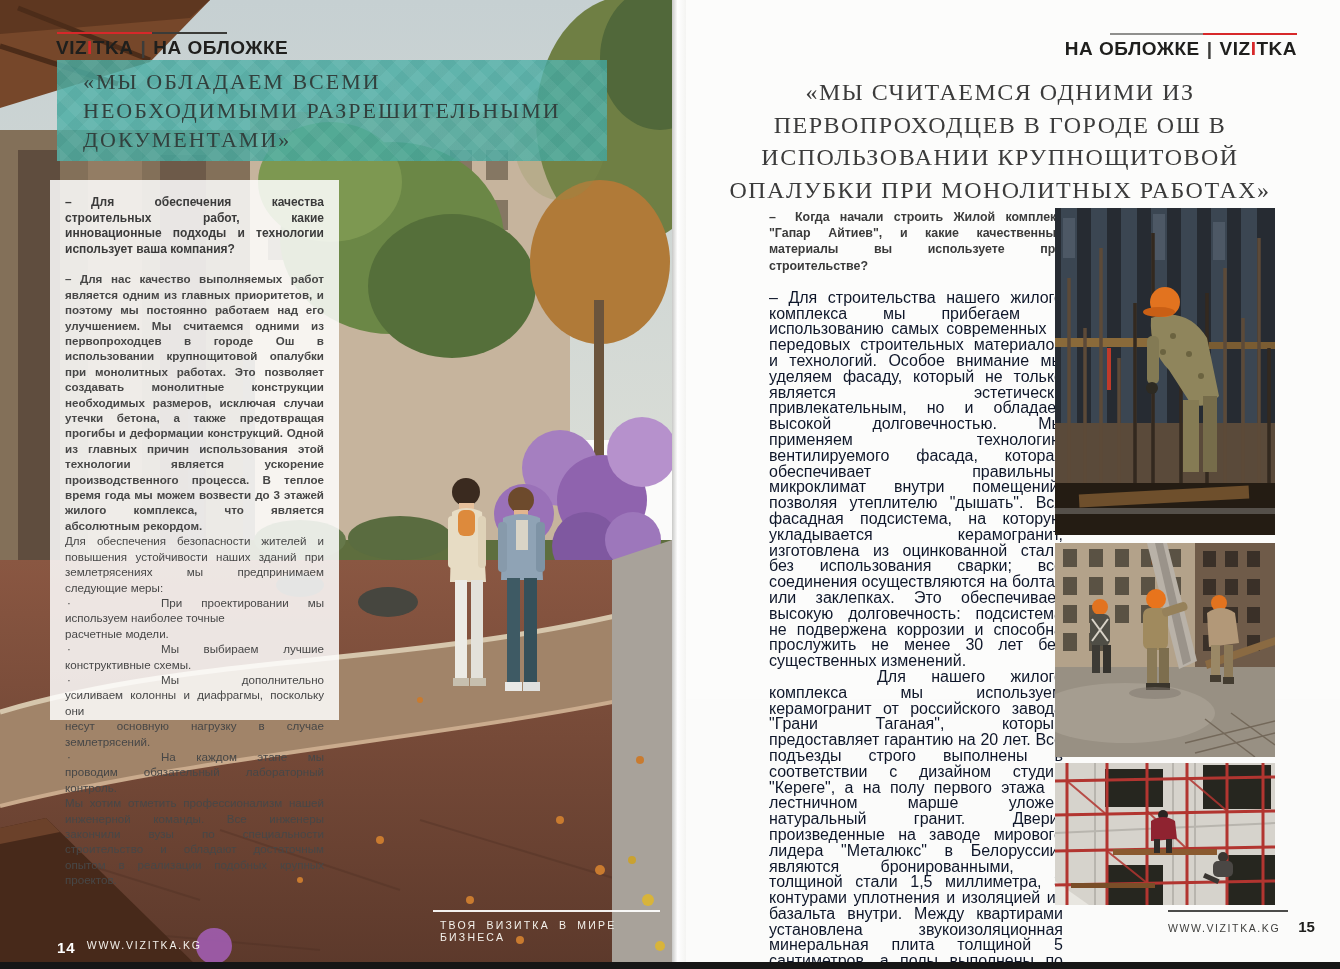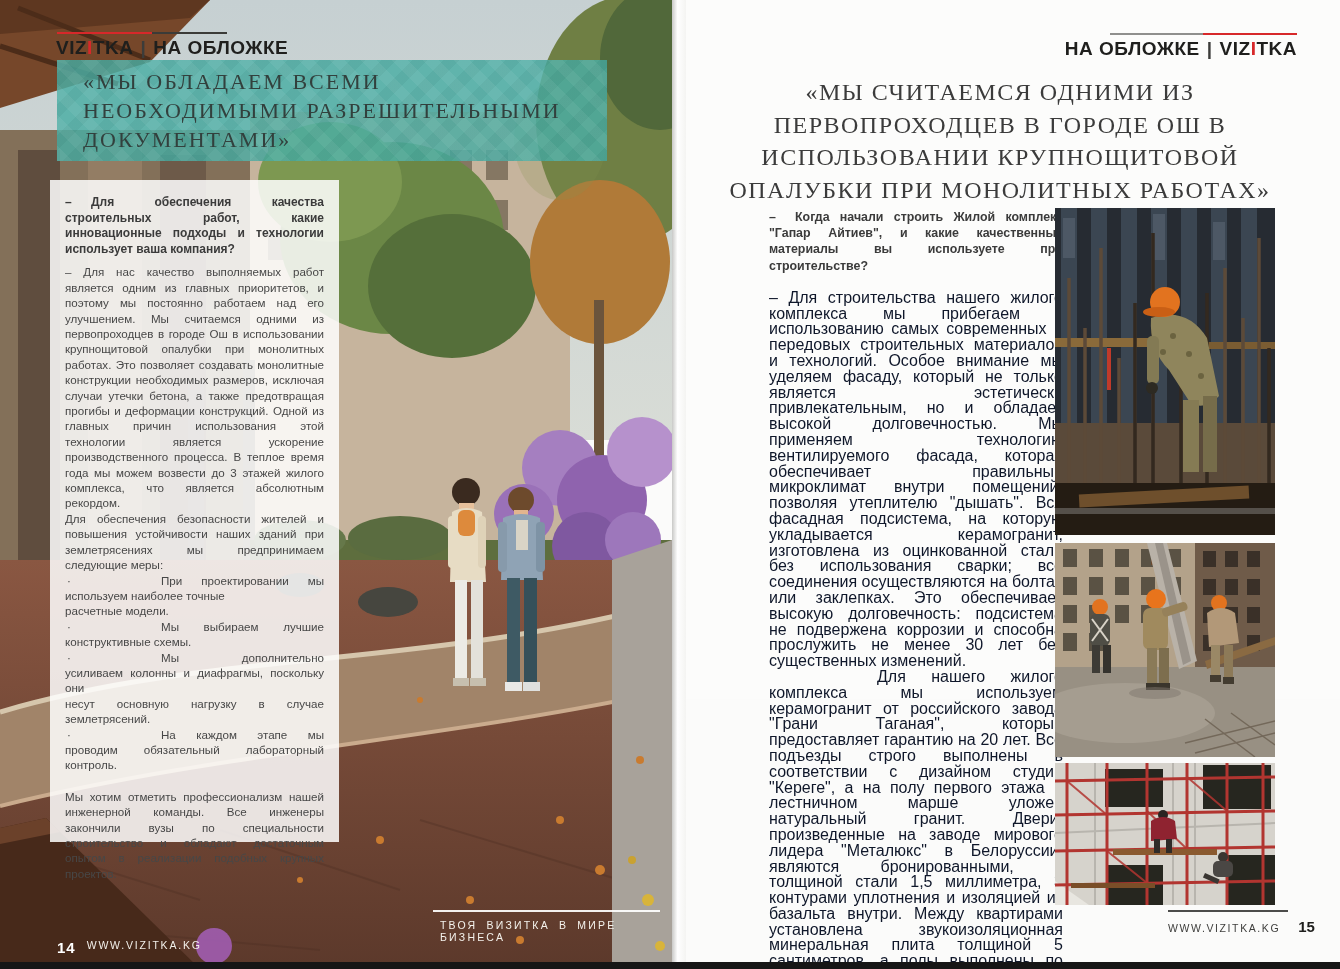--- a/index.html
+++ b/index.html
@@ -19,30 +19,30 @@
   .logo-accent{color:#d7282a;}
   .hdr-sep{color:#3c3c3a;padding:0 7px;font-weight:bold;}
   .teal-band{position:absolute;left:57px;top:60px;width:550px;height:101px;
     background:
       repeating-linear-gradient(45deg, rgba(255,255,255,.06) 0 11px, rgba(0,0,0,0) 11px 22px),
       repeating-linear-gradient(-45deg, rgba(0,60,55,.06) 0 11px, rgba(0,0,0,0) 11px 22px),
       rgba(74,173,163,.83);
     display:flex;align-items:center;justify-content:center;text-align:left;padding:4px 26px;}
   .pull-quote{font-family:"Liberation Serif","DejaVu Serif",serif;font-size:22px;
     line-height:1.32;color:#32403d;letter-spacing:2px;font-weight:500;}
-  .article-box{position:absolute;left:50px;top:180px;width:289px;height:662px;
+  .article-box{position:absolute;left:50px;top:180px;width:289px;height:540px;
     background:rgba(255,255,255,.85);padding:15px 15px 12px 15px;}
   .q-left{font-size:12px;font-weight:bold;color:#3b3b3b;line-height:15.6px;text-align:justify;}
   .q-marker{display:inline-block;width:26px;font-weight:bold;}
   .body-left{font-size:11.6px;color:#474747;line-height:15.4px;text-align:justify;}
-  .body-left.first{margin-top:7px;}
+  .body-left.first{margin-top:14px;font-weight:bold;}
   .bullet{position:relative;font-size:11.6px;color:#474747;line-height:15.4px;
     text-align:justify;text-indent:96px;white-space:pre-line;}
   .bullet .bm{position:absolute;left:2px;top:0;text-indent:0;}
-  .closing{margin-top:16px;}
+  .closing{}
   .lp-footer{position:absolute;left:57px;top:939px;display:flex;align-items:flex-start;color:#fff;}
   .pageno-left{font-size:15px;font-weight:bold;letter-spacing:1px;}
   .site-left{font-size:10.5px;letter-spacing:1.8px;margin-left:11px;color:#f2efe9;}
   .tagline-rule{position:absolute;left:433px;top:910px;width:227px;height:2px;background:rgba(255,255,255,.92);}
   .tagline{position:absolute;left:440px;top:919px;font-size:10.5px;letter-spacing:2.2px;
     word-spacing:4px;color:#f4f2ec;}
   
   #gutter{position:absolute;left:672px;top:0;width:14px;height:969px;
     background:linear-gradient(to right,#c9c9c7,#ffffff 40%,#f4f4f2);}
   

